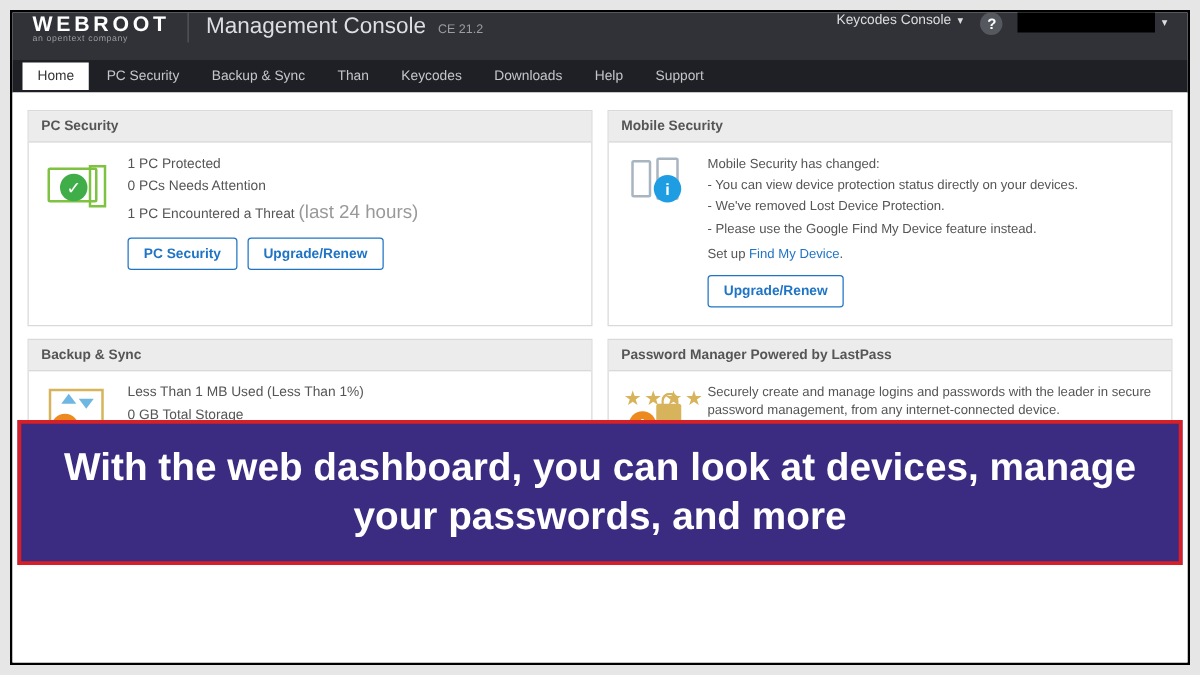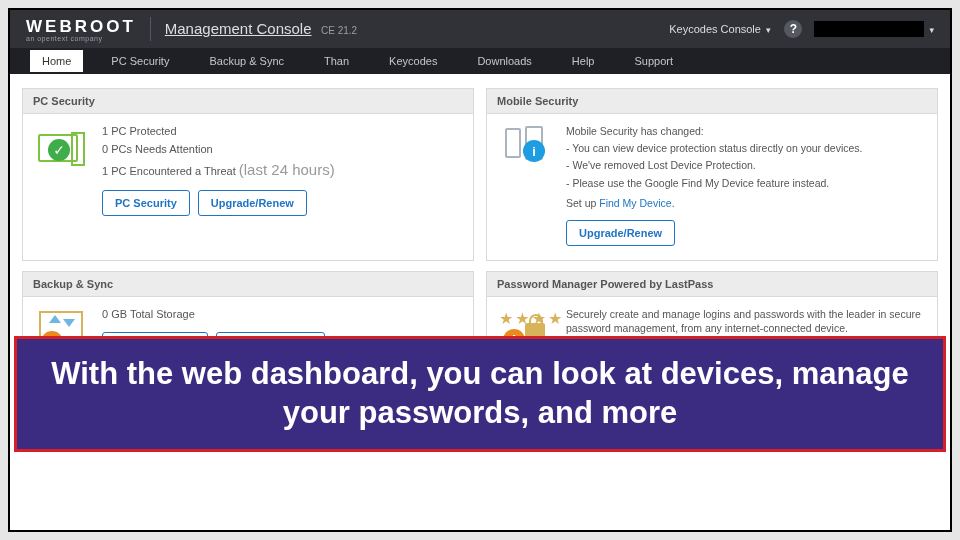--- a/index.html
+++ b/index.html
@@ -14,21 +14,21 @@
   .frame {
     position: absolute;
     left: 8px; top: 8px; right: 8px; bottom: 8px;
     background: #fff;
     border: 2px solid #000;
   }
   .header-top {
     background: #303238;
     height: 38px;
     display: flex;
-    align-items: center;
+    align-items: flex-start;
     padding: 0 16px;
     color: #e0e0e0;
   }
   .brand {
     font-family: Arial, sans-serif;
     font-weight: 700;
     font-size: 17px;
     letter-spacing: 3px;
     color: #fff;
   }
@@ -38,24 +38,23 @@
     color: #9a9da3;
     margin-top: -2px;
   }
   .divider-v {
     width: 1px;
     height: 24px;
     background: #55585f;
     margin: 0 14px;
   }
   .console-title {
-    font-size: 15px;
+    font-size: 18px;
     color: #dcdee2;
     font-weight: 400;
-    text-decoration: underline;
   }
   .console-ver {
     font-size: 10px;
     color: #9a9da3;
     margin-left: 5px;
   }
   .header-spacer { flex:1; }
   .selector {
     font-size: 11px;
     color: #ddd;
@@ -73,22 +72,22 @@
   .black-bar {
     width:110px; height:16px; background:#000;
   }
   .chev::after { content:"▾"; font-size:9px; }
 
   .nav {
     background: #1f2025;
     height: 26px;
     display:flex;
     align-items:center;
-    padding: 0 20px;
-    gap: 16px;
+    padding: 0 8px;
+    gap: 2px;
   }
   .nav-item {
     color: #c3c6cb; font-size: 11px;
     padding: 5px 12px;
     cursor:pointer;
   }
   .nav-item.active {
     background:#fff; color:#333;
   }
 
@@ -326,20 +325,21 @@
         <div class="card-body">
           <div class="icon-box">
             <div class="backup-ico">
               <div class="dev"></div>
               <div class="arr1"></div>
                 <div class="arr2"></div>
               <div class="badge-warn">!</div>
             </div>
           </div>
           <div style="flex:1">
+            <p>Less Than 1 MB Used (Less Than 1%)</p>
             <p>0 GB Total Storage</p>
             <div class="btn-row">
               <button class="btn">Backup &amp; Sync</button>
               <button class="btn">Upgrade/Renew</button>
             </div>
           </div>
         </div>
       </div>
 
       <div class="card">

